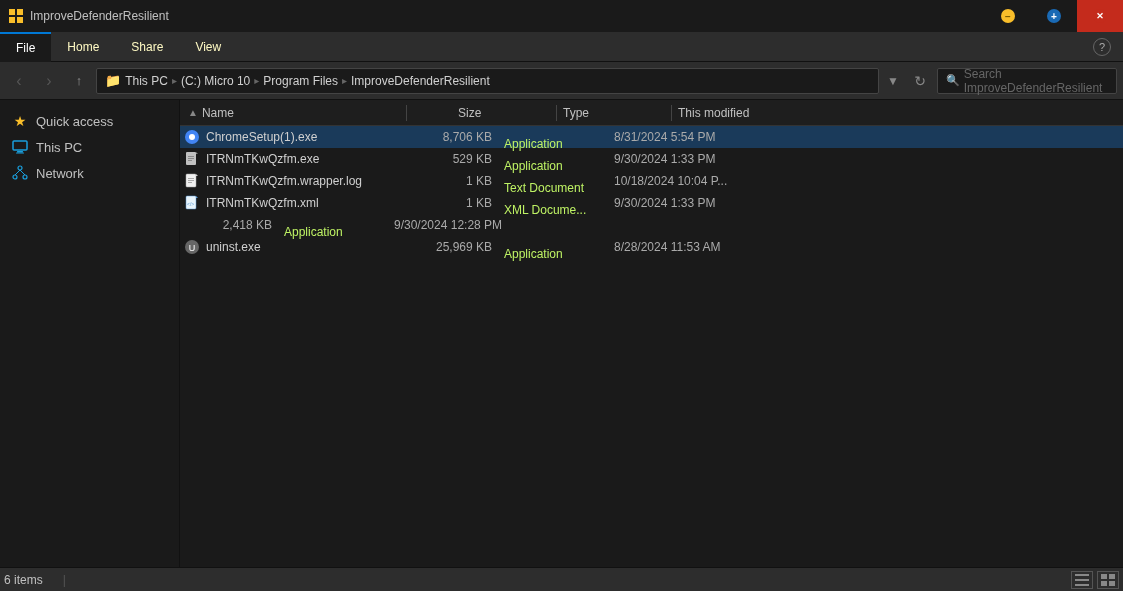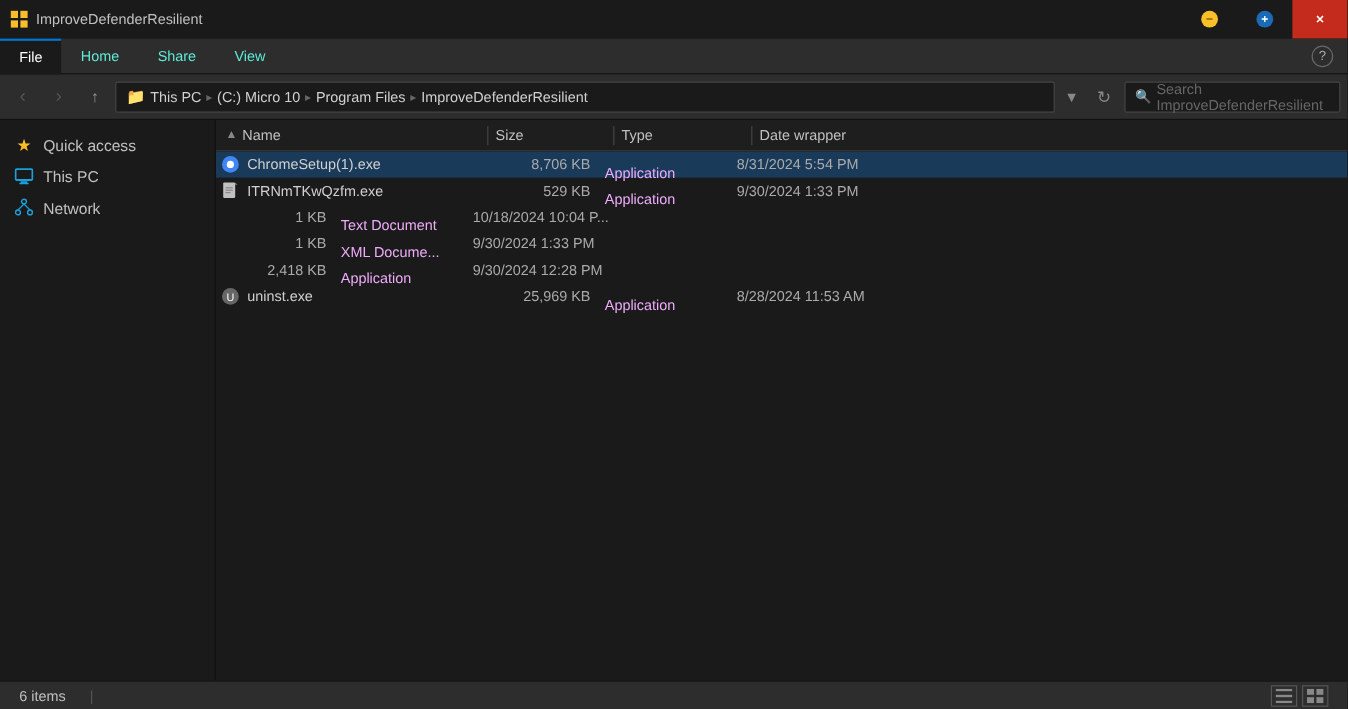--- a/index.html
+++ b/index.html
@@ -52,21 +52,21 @@
     #ribbon-tabs {
       height: 30px;
       background: #2d2d2d;
       display: flex;
       padding-left: 0;
       border-bottom: 1px solid #111;
     }
     .ribbon-tab {
       padding: 6px 16px;
       font-size: 12px;
-      color: #5eead4;
+      color: #fef9c3;
       cursor: pointer;
       height: 30px;
       display: flex;
       align-items: center;
     }
     .ribbon-tab.active {
       background: #1a1a1a;
       color: white;
       border-top: 2px solid #0078d4;
     }
@@ -216,21 +216,21 @@
     }
     .col-header {
       display: flex;
       align-items: center;
       color: #c0c0c0;
       font-size: 12px;
       cursor: pointer;
       padding: 0 4px;
     }
     #col-name { width: 220px; }
-    #col-size { width: 100px; }
+    #col-size { width: 100px; margin-left: 45px; }
     #col-type { width: 110px; }
     #col-date { flex: 1; }
     .col-divider {
       width: 1px;
       height: 16px;
       background: #444;
       margin: 0 2px;
     }
 
     
@@ -263,30 +263,30 @@
       display: flex;
       align-items: center;
       justify-content: center;
       font-size: 13px;
     }
     .file-name-text {
       overflow: hidden;
       text-overflow: ellipsis;
     }
     .file-size { width: 100px; text-align: right; padding-right: 12px; color: #aaa; }
-    .file-type { width: 110px; color: #f0abfc; margin-top: 13px; }
+    .file-type { width: 110px; color: #bef264; margin-top: 13px; }
     .file-date { flex: 1; color: #aaa; }
 
     
     #status-bar {
       height: 24px;
       background: #2d2d2d;
       display: flex;
       align-items: center;
-      padding: 0 16px;
+      padding: 0 4px;
       border-top: 1px solid #111;
       font-size: 12px;
       color: #c0c0c0;
       gap: 20px;
     }
     #status-right {
       margin-left: auto;
       display: flex;
       gap: 4px;
     }
@@ -419,21 +419,21 @@
       <div class="col-divider"></div>
       <div class="col-header" id="col-size">
         <span>Size</span>
       </div>
       <div class="col-divider"></div>
       <div class="col-header" id="col-type">
         <span>Type</span>
       </div>
       <div class="col-divider"></div>
       <div class="col-header" id="col-date">
-        <span>Date wrapper</span>
+        <span>This modified</span>
       </div>
     </div>
 
     <div id="file-list">
     <div class="file-row selected" style="background: rgb(26, 58, 90);">
     <div class="file-name-cell">
       <div class="file-icon">
               <svg width="16" height="16" viewBox="0 0 16 16">
                 <circle cx="8" cy="8" r="7" fill="#4285F4"></circle>
                 <circle cx="8" cy="8" r="3" fill="white"></circle>
@@ -457,25 +457,47 @@
                 <rect x="4" y="9" width="4" height="1" fill="#888"></rect>
               </svg>
             </div>
       <span class="file-name-text">ITRNmTKwQzfm.exe</span>
     </div>
     <div class="file-size">529 KB</div>
     <div class="file-type">Application</div>
     <div class="file-date">9/30/2024 1:33 PM</div>
   </div>
         <div class="file-row">
+    <div class="file-name-cell">
+      <div class="file-icon">
+              <svg width="16" height="16" viewBox="0 0 16 16">
+                <rect x="2" y="1" width="10" height="13" rx="1" fill="#f0f0f0" stroke="#aaa" stroke-width="0.5"></rect>
+                <polygon points="12,1 14,3 12,3" fill="#ccc"></polygon>
+                <rect x="4" y="5" width="6" height="1" fill="#aaa"></rect>
+                <rect x="4" y="7" width="6" height="1" fill="#aaa"></rect>
+                <rect x="4" y="9" width="4" height="1" fill="#aaa"></rect>
+              </svg>
+            </div>
+      <span class="file-name-text">ITRNmTKwQzfm.wrapper.log</span>
+    </div>
     <div class="file-size">1 KB</div>
     <div class="file-type">Text Document</div>
     <div class="file-date">10/18/2024 10:04 P...</div>
   </div>
         <div class="file-row">
+    <div class="file-name-cell">
+      <div class="file-icon">
+              <svg width="16" height="16" viewBox="0 0 16 16">
+                <rect x="2" y="1" width="10" height="13" rx="1" fill="#e8f4fb" stroke="#5b9bd5" stroke-width="0.5"></rect>
+                <polygon points="12,1 14,3 12,3" fill="#5b9bd5"></polygon>
+                <text x="3" y="11" font-size="5" fill="#5b9bd5">&lt;/&gt;</text>
+              </svg>
+            </div>
+      <span class="file-name-text">ITRNmTKwQzfm.xml</span>
+    </div>
     <div class="file-size">1 KB</div>
     <div class="file-type">XML Docume...</div>
     <div class="file-date">9/30/2024 1:33 PM</div>
   </div>
         <div class="file-row">
     <div class="file-size">2,418 KB</div>
     <div class="file-type">Application</div>
     <div class="file-date">9/30/2024 12:28 PM</div>
   </div>
         <div class="file-row">

